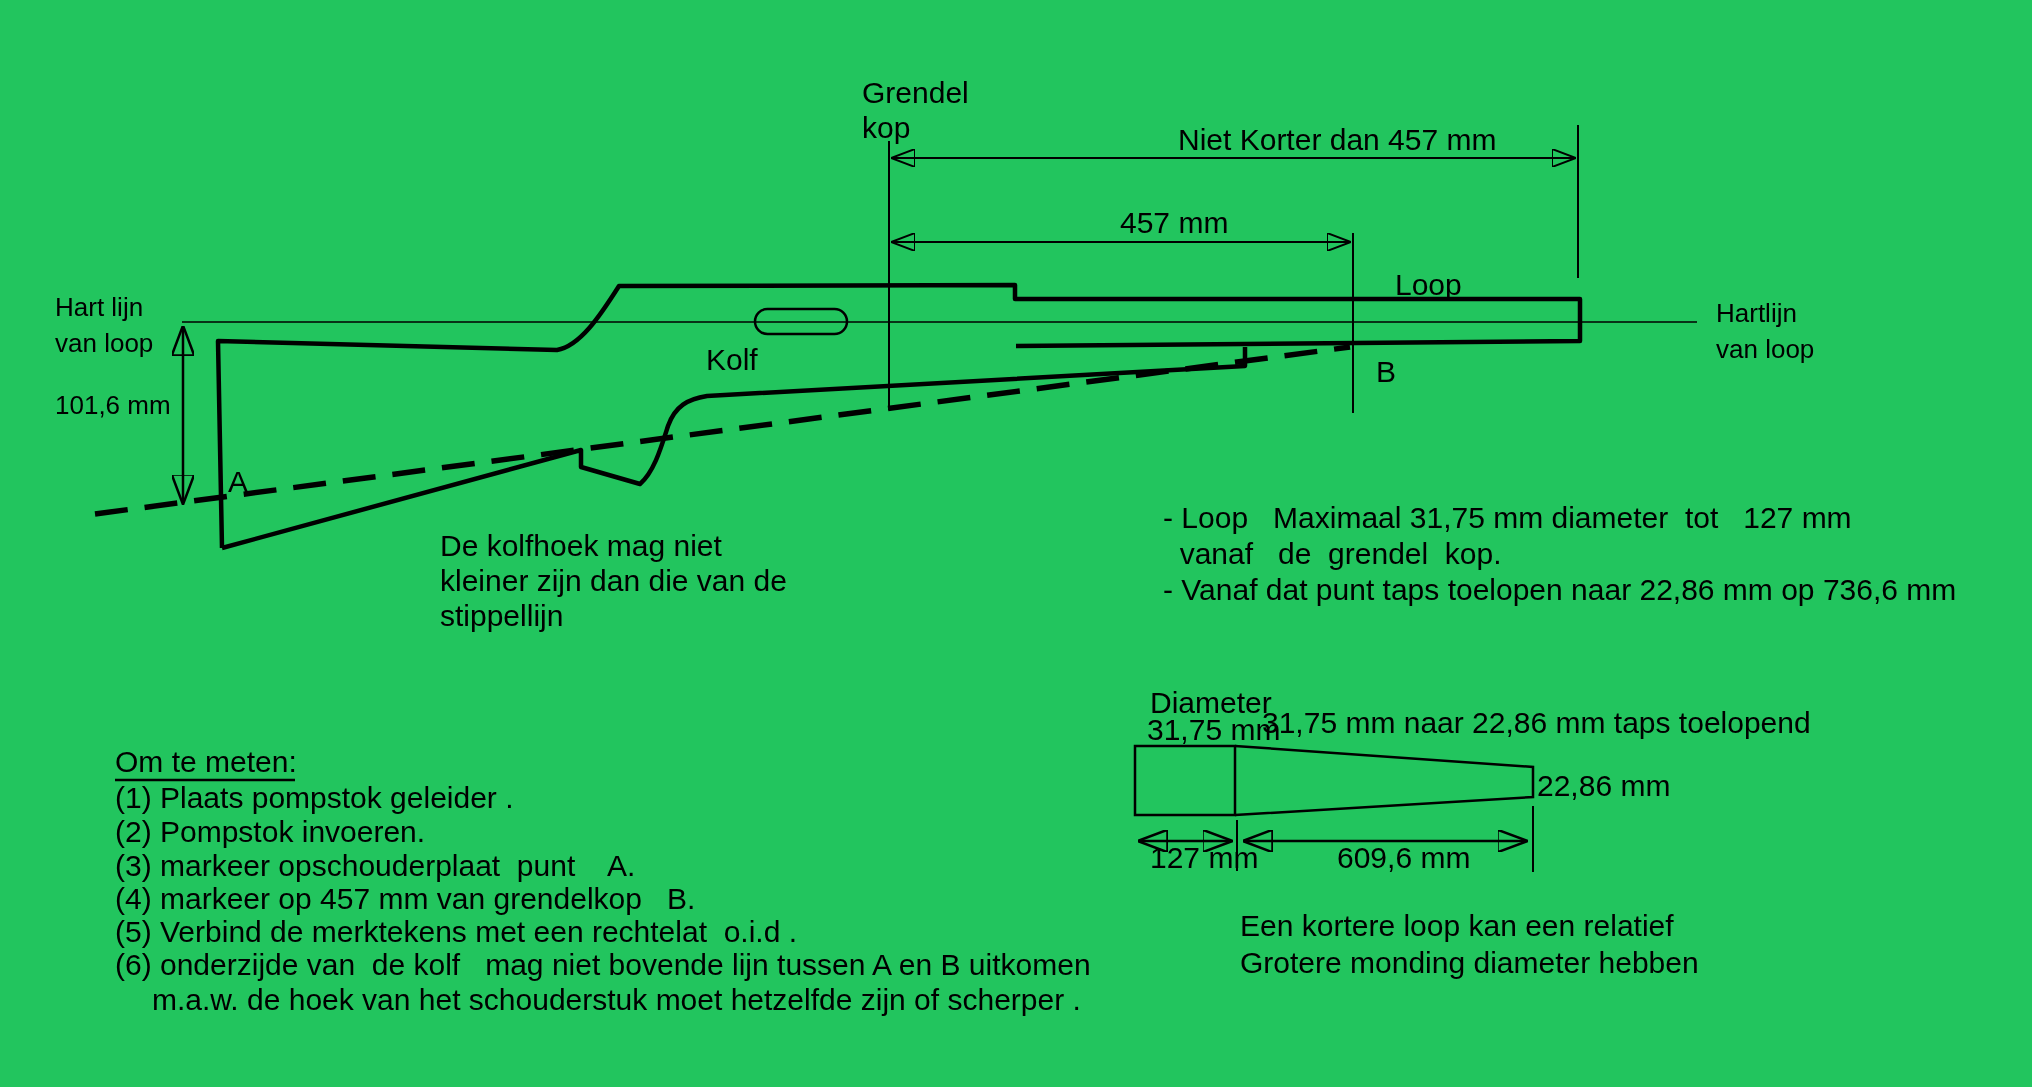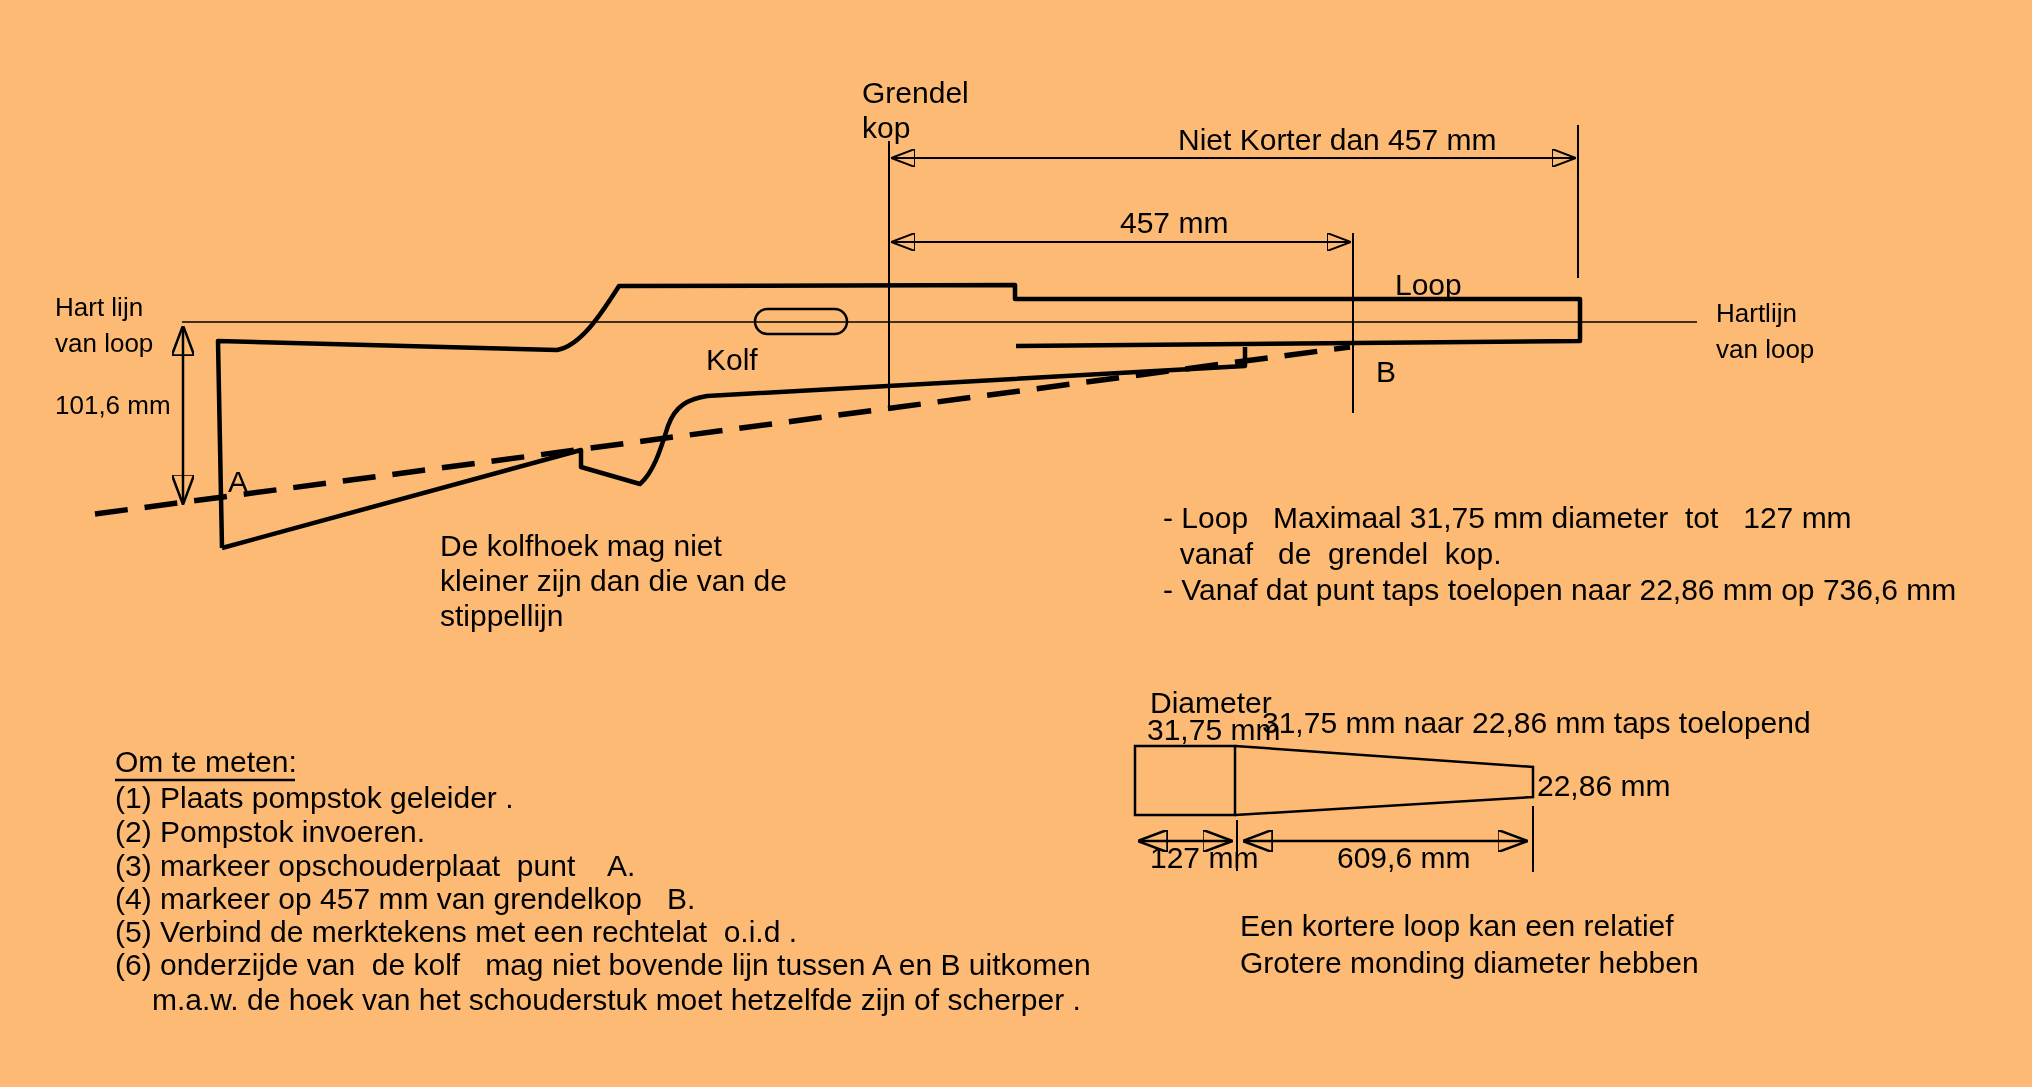--- a/index.html
+++ b/index.html
@@ -1,16 +1,16 @@
 <!DOCTYPE html>
 <html><head>
 <meta charset="utf-8">
 <style>
   html,body{margin:0;padding:0;background:#ffffff;}
-  .page{width:2032px;height:1087px;position:relative;background:#fdba74;overflow:hidden;}
+  .page{width:2032px;height:1087px;position:relative;background:#22c55e;overflow:hidden;}
   svg{display:block;}
   text{font-family:"Liberation Sans", sans-serif;fill:#000000;}
   .lbl{font-size:30px;}
   .lbl-sm{font-size:26px;}
   .note{font-size:30px;}
   line,path,rect{stroke:#000000;fill:none;}
 </style>
 </head>
 <body>
 

